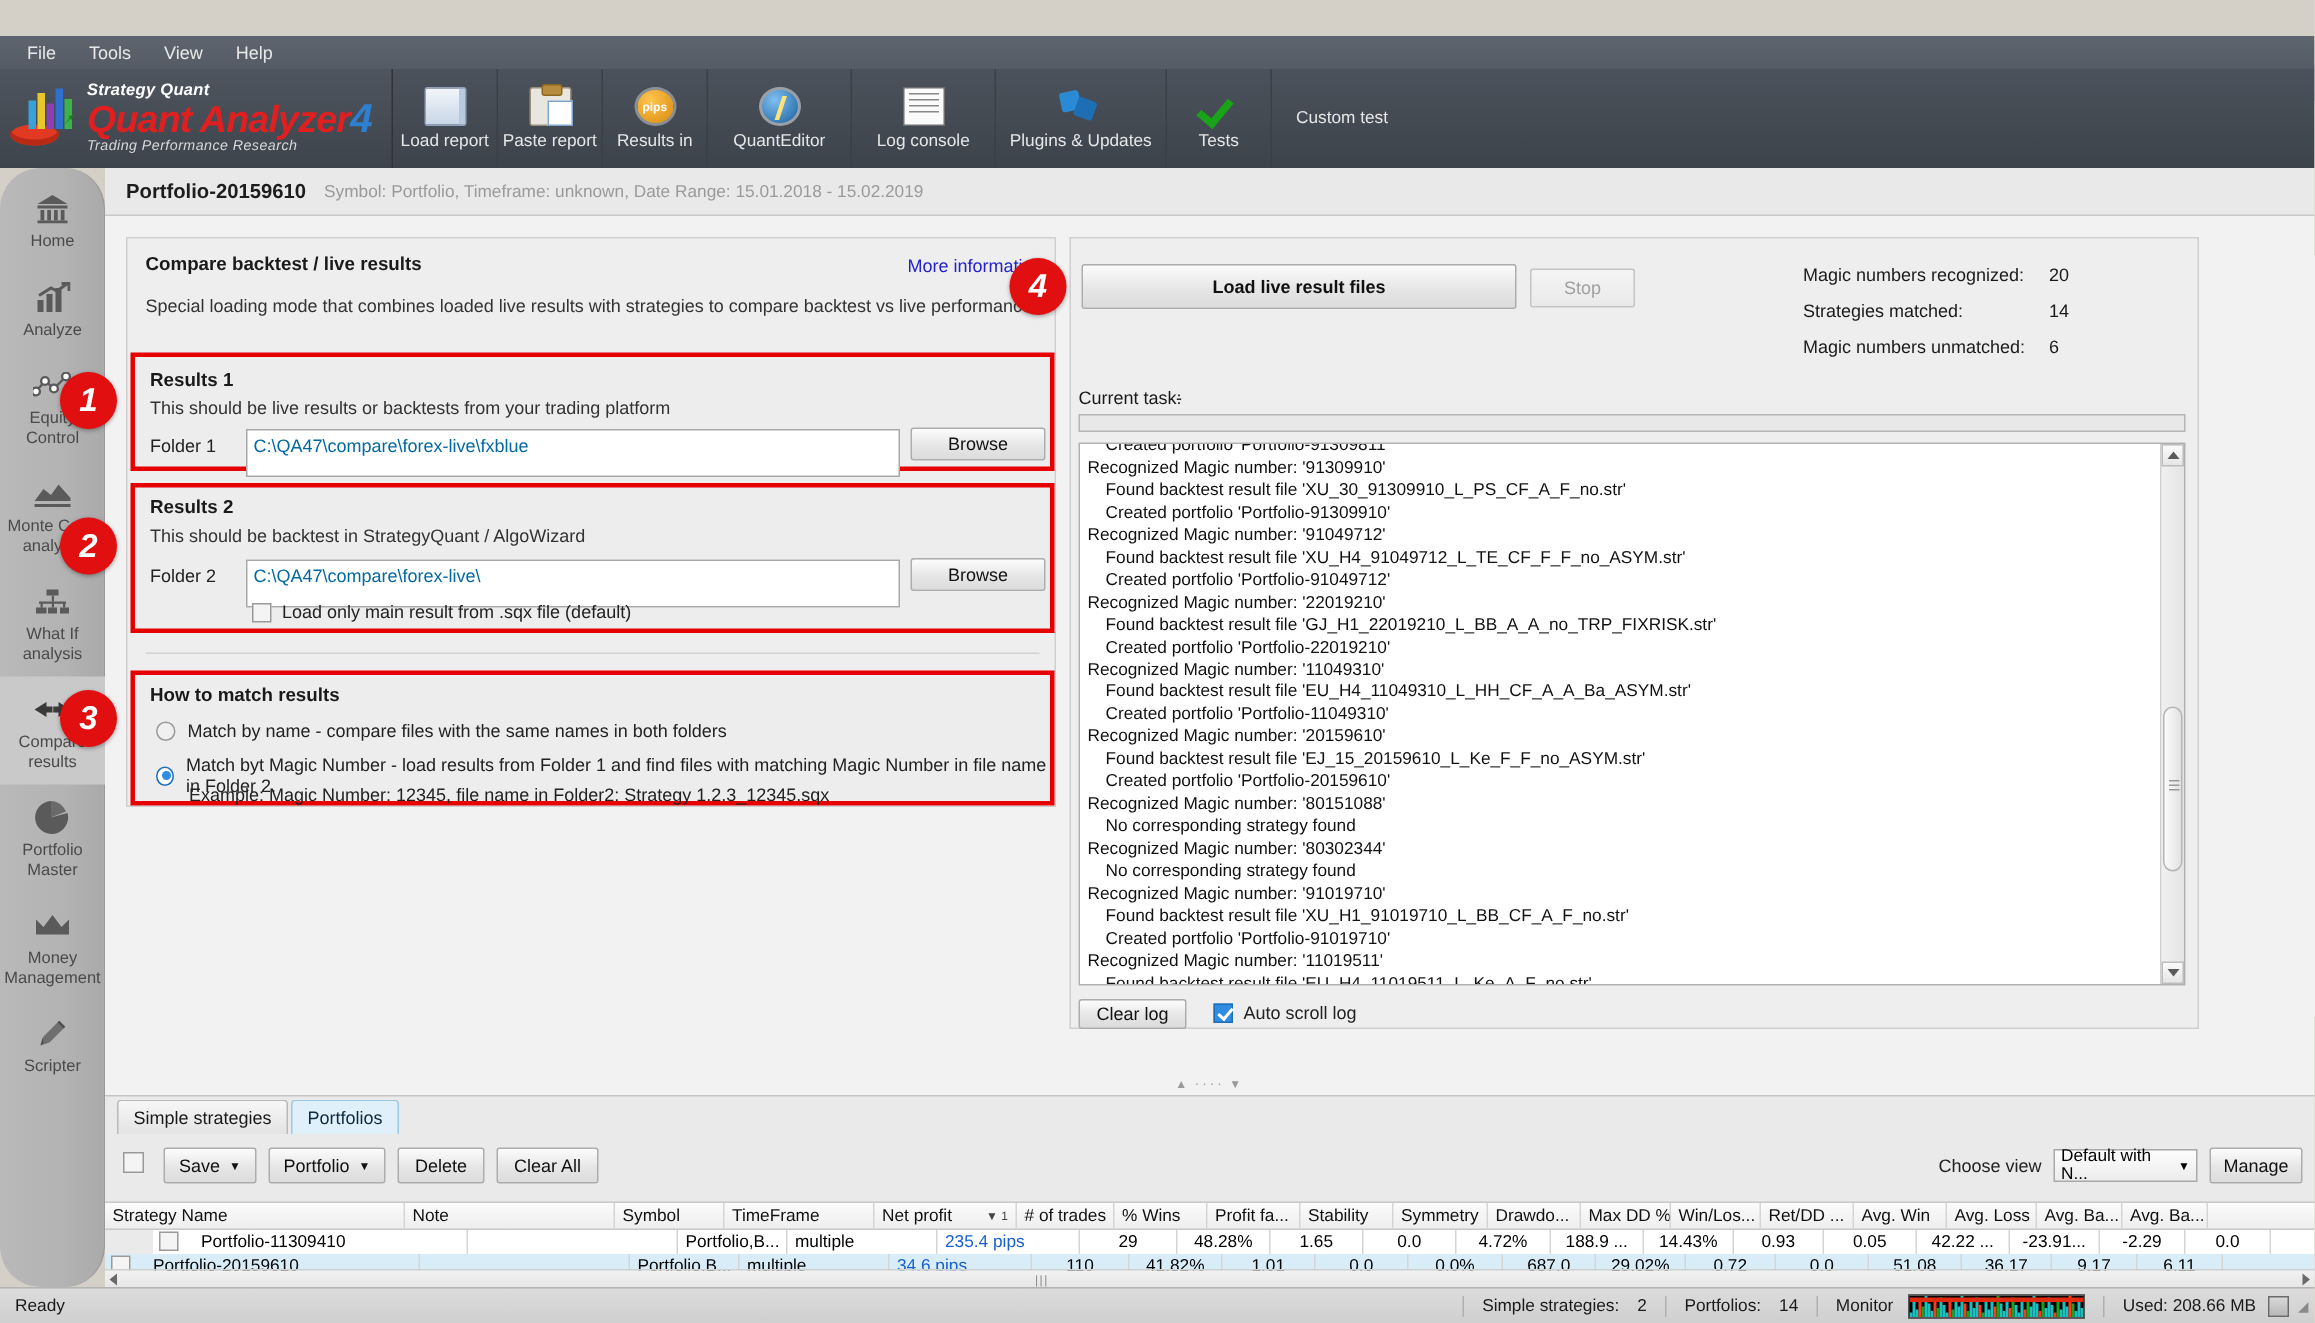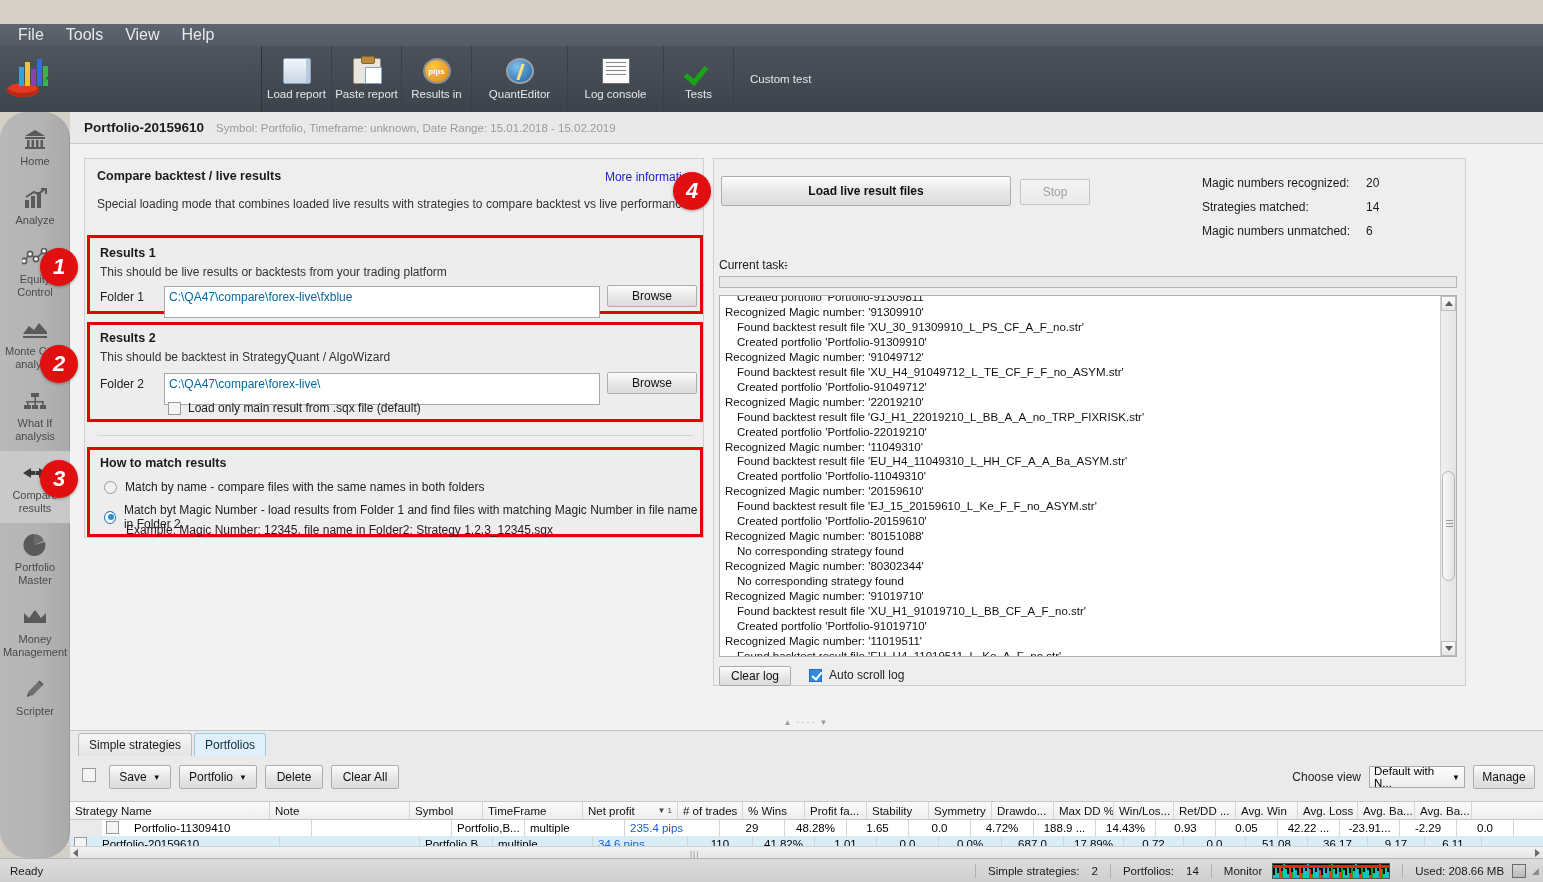--- a/index.html
+++ b/index.html
@@ -43,21 +43,21 @@
   .wc.close:before,.wc.close:after{
     content:"";position:absolute;left:0px;top:6px;width:14px;height:2px;background:#e9e9e9;}
   .wc.close:before{transform:rotate(45deg);} .wc.close:after{transform:rotate(-45deg);}
 
   
   .menubar{
     position:absolute; left:0; top:24px; width:1543px; height:22px;
     background: linear-gradient(to bottom,#5f656f,#555b64);
     display:flex; align-items:center; padding-left:8px; gap:2px;
   }
-  .menubar .mi{ color:#e8e8e8; font-size:16px; padding:3px 10px; cursor:default;}
+  .menubar .mi{ color:#e8e8e8; font-size:12px; padding:3px 10px; cursor:default;}
 
   
   .toolbar{
     position:absolute; left:0; top:46px; width:1543px; height:66px;
     background: linear-gradient(to bottom,#4c525b,#3d434b);
     display:flex; align-items:stretch;
   }
   .brandbox{
     width:262px; height:66px; display:flex; align-items:center;
     padding-left:6px; border-right:1px solid #2f343b;
@@ -305,20 +305,25 @@
           <ellipse cx="17" cy="33" rx="16" ry="7" fill="#e23a22"></ellipse>
           <path d="M1 33 A16 7 0 0 0 33 33 L33 29 A16 7 0 0 1 1 29 Z" fill="#b82a16"></path>
           <rect x="13" y="10" width="5" height="19" fill="#3aa0d8"></rect>
           <rect x="19" y="5" width="5" height="24" fill="#e8c72c"></rect>
           <rect x="25" y="12" width="5" height="17" fill="#8b3fb5"></rect>
           <rect x="31" y="2" width="5" height="27" fill="#2f6fd0"></rect>
           <rect x="37" y="9" width="5" height="20" fill="#3bb34a"></rect>
           <path d="M37 26 l4 -4 l-1.5 -1.5 l3.5 -1 l-1 3.5 l-1.5 -1.5 l-3.5 4.5 z" fill="#1d7a28"></path>
         </svg>
       </div>
+      <div class="brandtext">
+        <div class="bt1">Strategy Quant</div>
+        <div class="bt2"><span>Quant Analyzer</span><span class="four">4</span></div>
+        <div class="bt3">Trading Performance    Research</div>
+      </div>
     </div>
 
     <div class="tbtn">
       <div class="ic ic-folder"></div>
       <span>Load report</span>
     </div>
     <div class="tbtn">
       <div class="ic ic-clip"></div>
       <span>Paste report</span>
     </div>
@@ -326,20 +331,24 @@
       <div class="ic ic-pips">pips</div>
       <span>Results in</span>
     </div>
     <div class="tbtn wide">
       <div class="ic ic-globe"></div>
       <span>QuantEditor</span>
     </div>
     <div class="tbtn wide">
       <div class="ic ic-book"></div>
       <span>Log console</span>
+    </div>
+    <div class="tbtn w2">
+      <div class="ic ic-puzzle"></div>
+      <span>Plugins &amp; Updates</span>
     </div>
     <div class="tbtn">
       <div class="ic ic-check"></div>
       <span>Tests</span>
     </div>
     <div class="tbtn plain">
       <span>Custom test</span>
     </div>
   </div>
 
@@ -620,21 +629,21 @@
         <div class="c" style="width: 140px; flex: 0 0 auto;"></div>
         <div class="c" style="width: 73px; flex: 0 0 auto;">Portfolio,B...</div>
         <div class="c" style="width: 100px; flex: 0 0 auto;">multiple</div>
         <div class="c" style="width: 95px; flex: 0 0 auto; color: rgb(26, 95, 208);">34.6 pips</div>
         <div class="c" style="width: 65px; flex: 0 0 auto; justify-content: center;">110</div>
         <div class="c" style="width: 62px; flex: 0 0 auto; justify-content: center;">41.82%</div>
         <div class="c" style="width: 62px; flex: 0 0 auto; justify-content: center;">1.01</div>
         <div class="c" style="width: 62px; flex: 0 0 auto; justify-content: center;">0.0</div>
         <div class="c" style="width: 63px; flex: 0 0 auto; justify-content: center;">0.0%</div>
         <div class="c" style="width: 62px; flex: 0 0 auto; justify-content: center;">687.0</div>
-        <div class="c" style="width: 60px; flex: 0 0 auto; justify-content: center;">17.89%</div>
+        <div class="c" style="width: 60px; flex: 0 0 auto; justify-content: center;">29.02%</div>
         <div class="c" style="width: 60px; flex: 0 0 auto; justify-content: center;">0.72</div>
         <div class="c" style="width: 62px; flex: 0 0 auto; justify-content: center;">0.0</div>
         <div class="c" style="width: 62px; flex: 0 0 auto; justify-content: center;">51.08</div>
         <div class="c" style="width: 60px; flex: 0 0 auto; justify-content: center;">36.17</div>
         <div class="c" style="width: 57px; flex: 0 0 auto; justify-content: center;">9.17</div>
         <div class="c" style="width: 57px; flex: 0 0 auto; justify-content: center;">6.11</div>
         <span class="chk" style="position: absolute; left: 4px; top: 1px; width: 13px; height: 13px;"></span>
       </div>
 
     <div class="hscroll">

